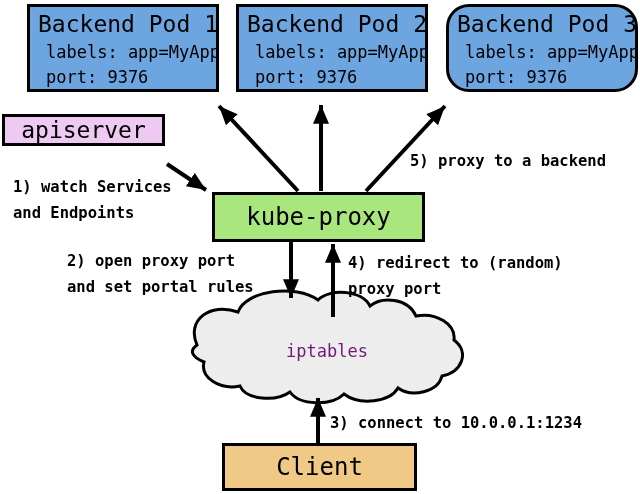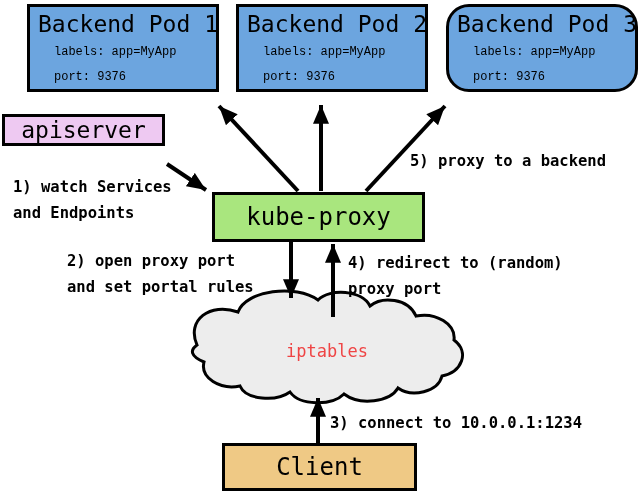--- a/index.html
+++ b/index.html
@@ -29,24 +29,23 @@
   }
   .pod.p1 { left: 27px; }
   .pod.p2 { left: 236px; }
   .pod.p3 { left: 446px; border-radius: 23px; }
   .pod-title {
     font-size: 23px; line-height: 28px;
     margin: 3px 0 0 8px;
     white-space: nowrap;
   }
   .pod-line {
-    font-size: 12px; line-height: 22px;
-    margin: 3px 0 0 24px;
+    font-size: 17px; line-height: 22px;
+    margin: 3px 0 0 16px;
     white-space: nowrap;
-    font-family: Liberation Mono, monospace;
   }
   .label-box {
     display: flex; align-items: center; justify-content: center;
     white-space: nowrap;
   }
   .apiserver {
     left: 2px; top: 114px; width: 163px; height: 32px;
     background: var(--apiserver-fill, #EEC9F2);
     font-size: 23px;
   }
@@ -58,21 +57,21 @@
   .client {
     left: 222px; top: 443px; width: 195px; height: 48px;
     background: var(--client-fill, #EFC985);
     font-size: 24px;
   }
   .cloud-label {
     position: absolute;
     left: 266px; top: 341px; width: 122px;
     text-align: center;
     font-size: 17px;
-    color: #ef4444;
+    color: #701a75;
   }
   .anno {
     position: absolute;
     font-weight: bold;
     font-size: 15.5px;
     line-height: 26px;
     white-space: nowrap;
   }
   .anno-1 { left: 13px;  top: 174px; }
   .anno-2 { left: 67px;  top: 248px; }

